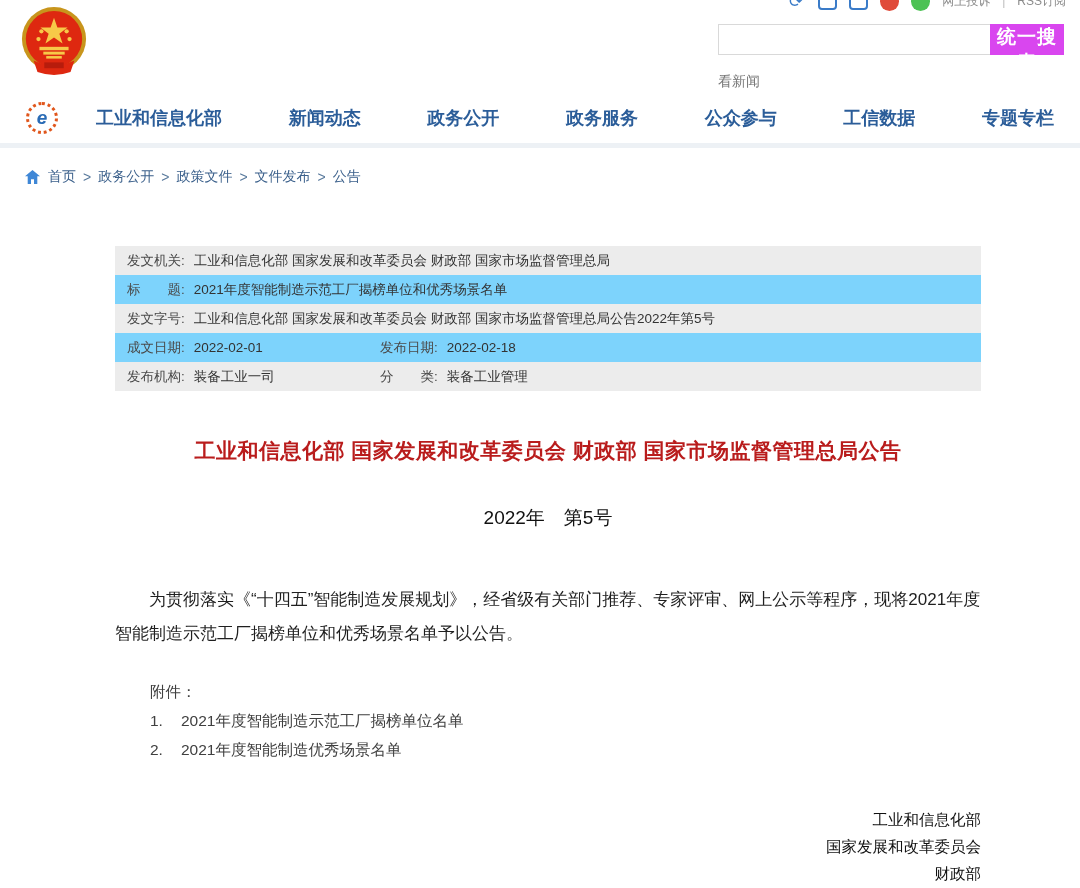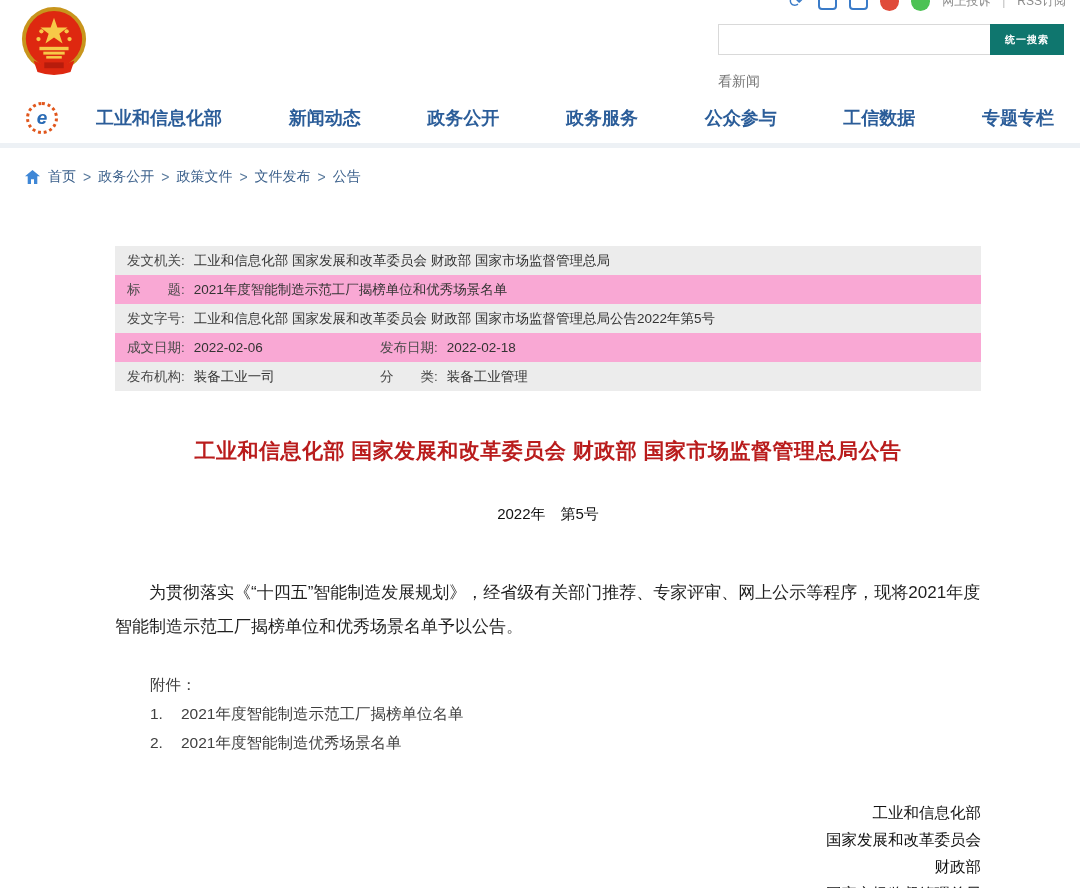--- a/index.html
+++ b/index.html
@@ -19,21 +19,21 @@
 
   .brand { position:absolute; left:20px; top:6px; display:flex; align-items:center; }
   .emblem { width:68px; height:70px; }
   .brand-text { margin-left:12px; }
   .brand-title { font-size:30px; font-weight:bold; color:#17519f; letter-spacing:2px; line-height:36px; }
   .brand-sub { font-size:11.5px; color:#3365ab; margin-top:4px; }
 
   .search-area { position:absolute; right:16px; top:24px; width:346px; }
   .search-row { display:flex; }
   .search-input { flex:1; height:31px; border:1px solid #d9d9d9; border-right:none; outline:none; padding:0 8px; font-size:14px; }
-  .search-btn { width:74px; height:31px; background:#0f766e; color:#fff; border:none; font-size:10px; font-weight:bold; cursor:pointer; letter-spacing:1px; }
+  .search-btn { width:74px; height:31px; background:#d946ef; color:#fff; border:none; font-size:19px; font-weight:bold; cursor:pointer; letter-spacing:1px; }
   .quick-links { display:flex; margin-top:18px;flex-direction:column; }
   .quick-links span { font-size:14px; color:#777; cursor:pointer; }
 
   
   .nav { height:56px; display:flex; align-items:center; border-bottom:5px solid #edf1f5; background:#fff; padding:0 24px 0 26px; }
   .nav-logo { width:32px; height:32px; border-radius:50%; border:3px dotted #e0561c; display:flex; align-items:center; justify-content:center; margin-right:38px; flex:0 0 auto; }
   .nav-logo span { color:#2a6bb5; font-weight:bold; font-style:italic; font-size:19px; line-height:1; }
   .nav-items { flex:1; display:flex; justify-content:space-between; align-items:center; padding-right:2px; }
   .nav-item { font-size:18px; font-weight:bold; color:#2b5d99; cursor:pointer; white-space:nowrap; }
 
@@ -41,28 +41,28 @@
   .breadcrumb { display:flex; align-items:center; padding:20px 0 14px 25px; font-size:14px; color:#3c618c; }
   .breadcrumb .crumb { color:#3c618c; cursor:pointer; }
   .breadcrumb .sep { margin:0 7px; color:#58799c; }
   .home-icon { margin-right:8px; display:inline-flex; }
 
   
   .doc { width:866px; margin-left:115px; margin-top:46px; }
   .meta-table { width:100%; }
   .meta-row { display:flex; align-items:center; min-height:29px; padding:0 12px; font-size:13.5px; }
   .meta-row.odd { background:#ececec; }
-  .meta-row.even { background:#f9a8d4; }
+  .meta-row.even { background:#7dd3fc; }
   .pair { display:flex; align-items:center; }
   .pair.first-col { width:253px; flex:0 0 auto; }
   .meta-label { color:#4a4a4a; white-space:pre; margin-right:9px; }
   .meta-value { color:#333; }
 
   .doc-title { margin-top:46px; text-align:center; font-size:21px; font-weight:bold; color:#b91c1c; letter-spacing:0.5px; }
-  .doc-issue { margin-top:40px; text-align:center; font-size:15px; color:#111; }
+  .doc-issue { margin-top:40px; text-align:center; font-size:19px; color:#111; }
 
   .doc-body { margin-top:52px; font-size:17px; line-height:34px; color:#1f1f1f; text-indent:2em; }
 
   .attachments { margin-top:26px; margin-left:35px; font-size:15.5px; color:#404040; }
   .att-label { line-height:29px; }
   .att-item { display:flex; line-height:29px; }
   .att-no { width:31px; flex:0 0 auto; }
   .att-text { }
 
   .signature { margin-top:42px; text-align:right; font-size:15.5px; color:#111; line-height:27px; }
@@ -160,21 +160,21 @@
       <span class="meta-label">标　　题:</span>
       <span class="meta-value">2021年度智能制造示范工厂揭榜单位和优秀场景名单</span>
     </div>
     <div class="meta-row odd">
       <span class="meta-label">发文字号:</span>
       <span class="meta-value">工业和信息化部 国家发展和改革委员会 财政部 国家市场监督管理总局公告2022年第5号</span>
     </div>
     <div class="meta-row even">
       <span class="pair first-col">
         <span class="meta-label">成文日期:</span>
-        <span class="meta-value">2022-02-06</span>
+        <span class="meta-value">2022-02-01</span>
       </span>
       <span class="pair">
         <span class="meta-label">发布日期:</span>
         <span class="meta-value">2022-02-18</span>
       </span>
     </div>
     <div class="meta-row odd">
       <span class="pair first-col">
         <span class="meta-label">发布机构:</span>
         <span class="meta-value">装备工业一司</span>

